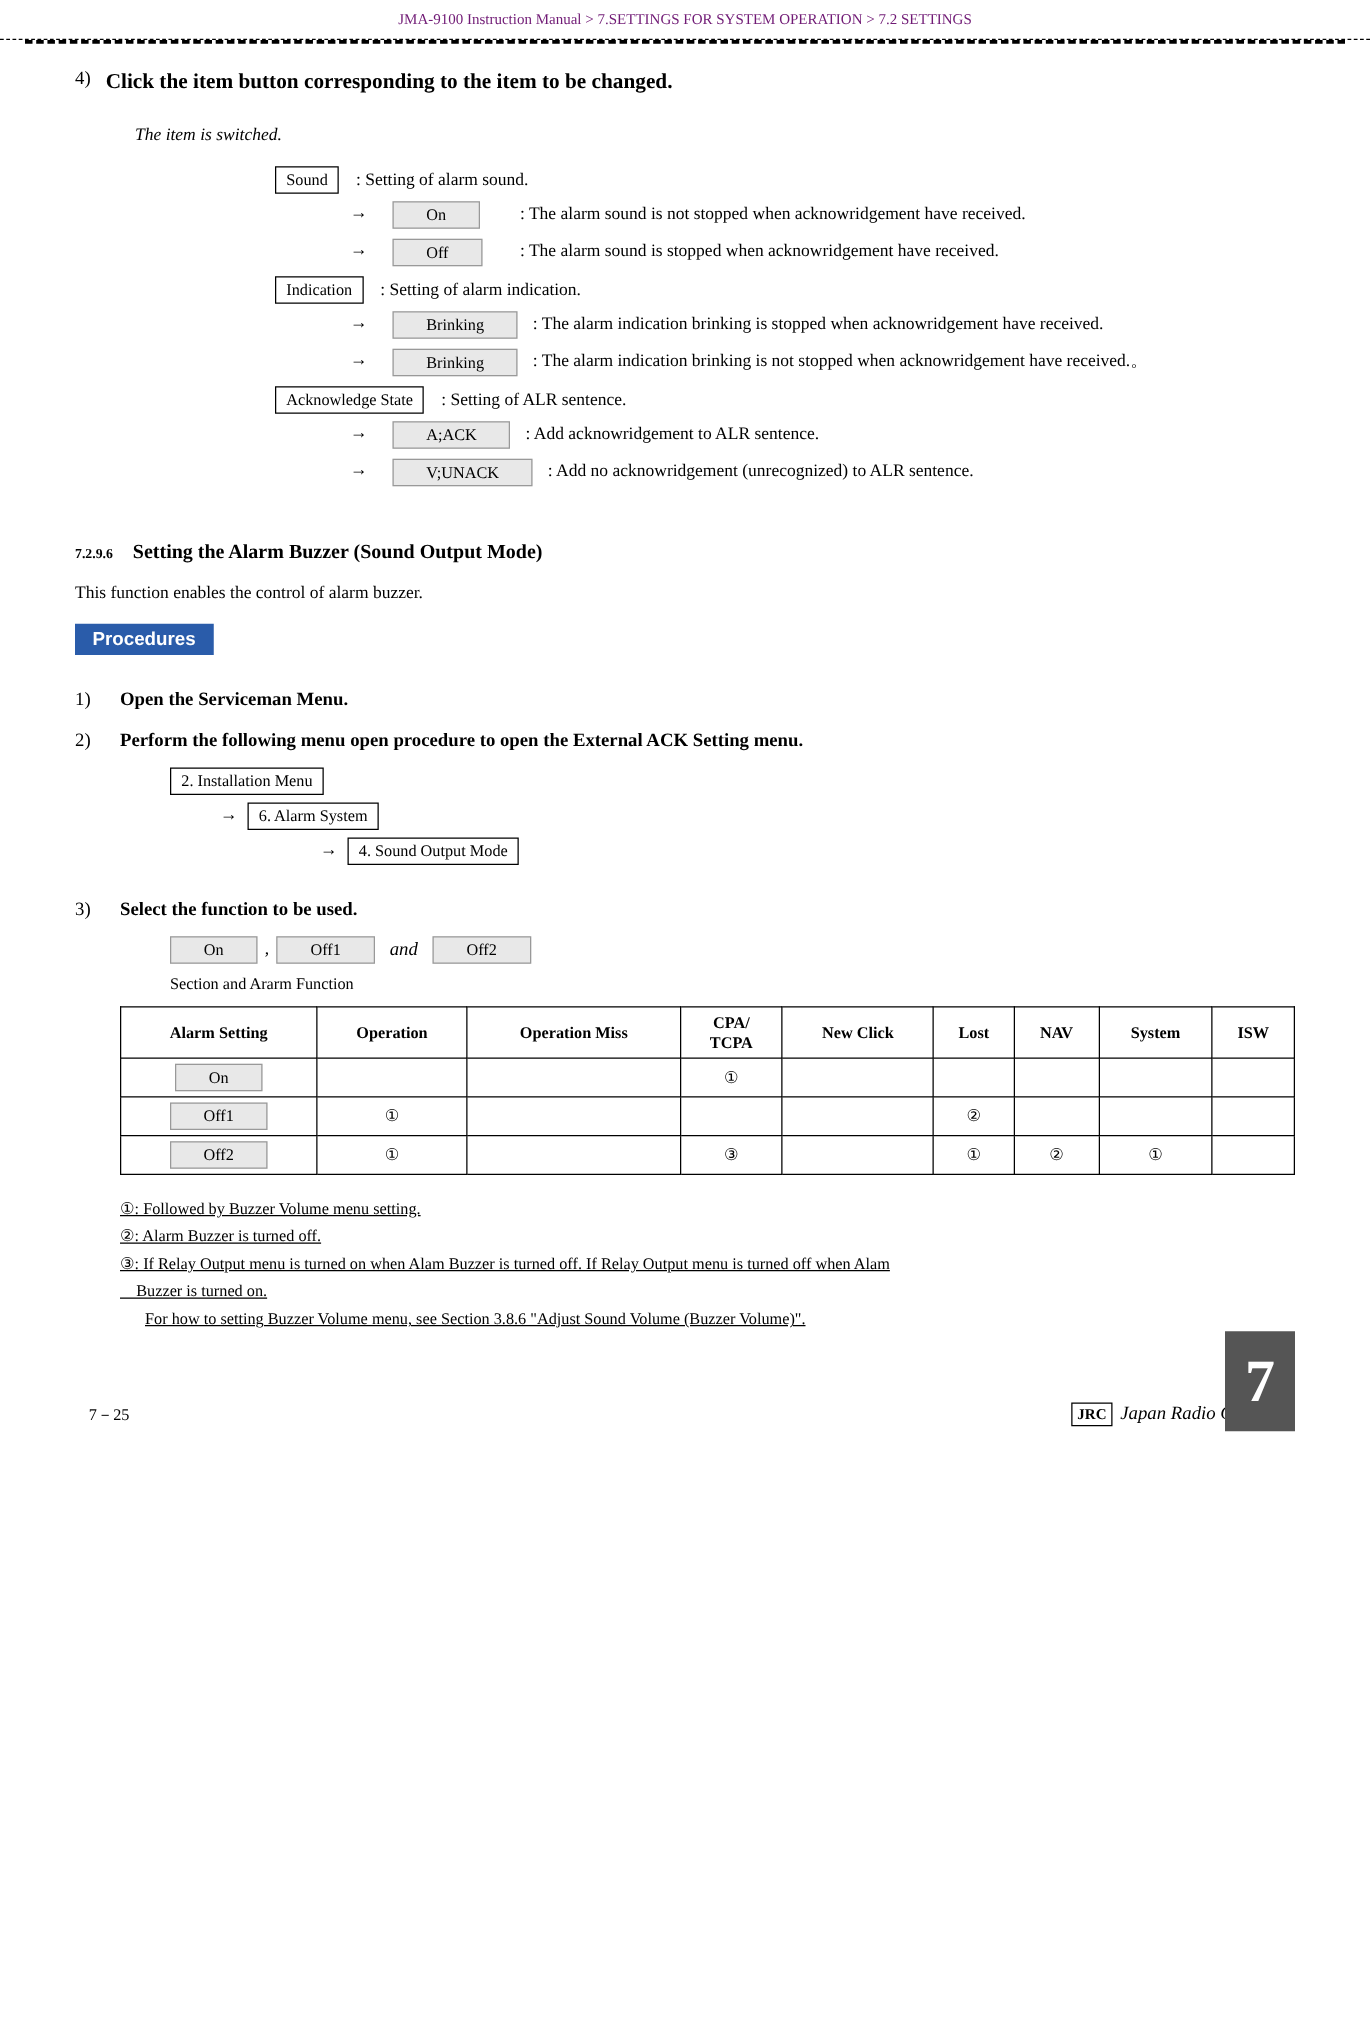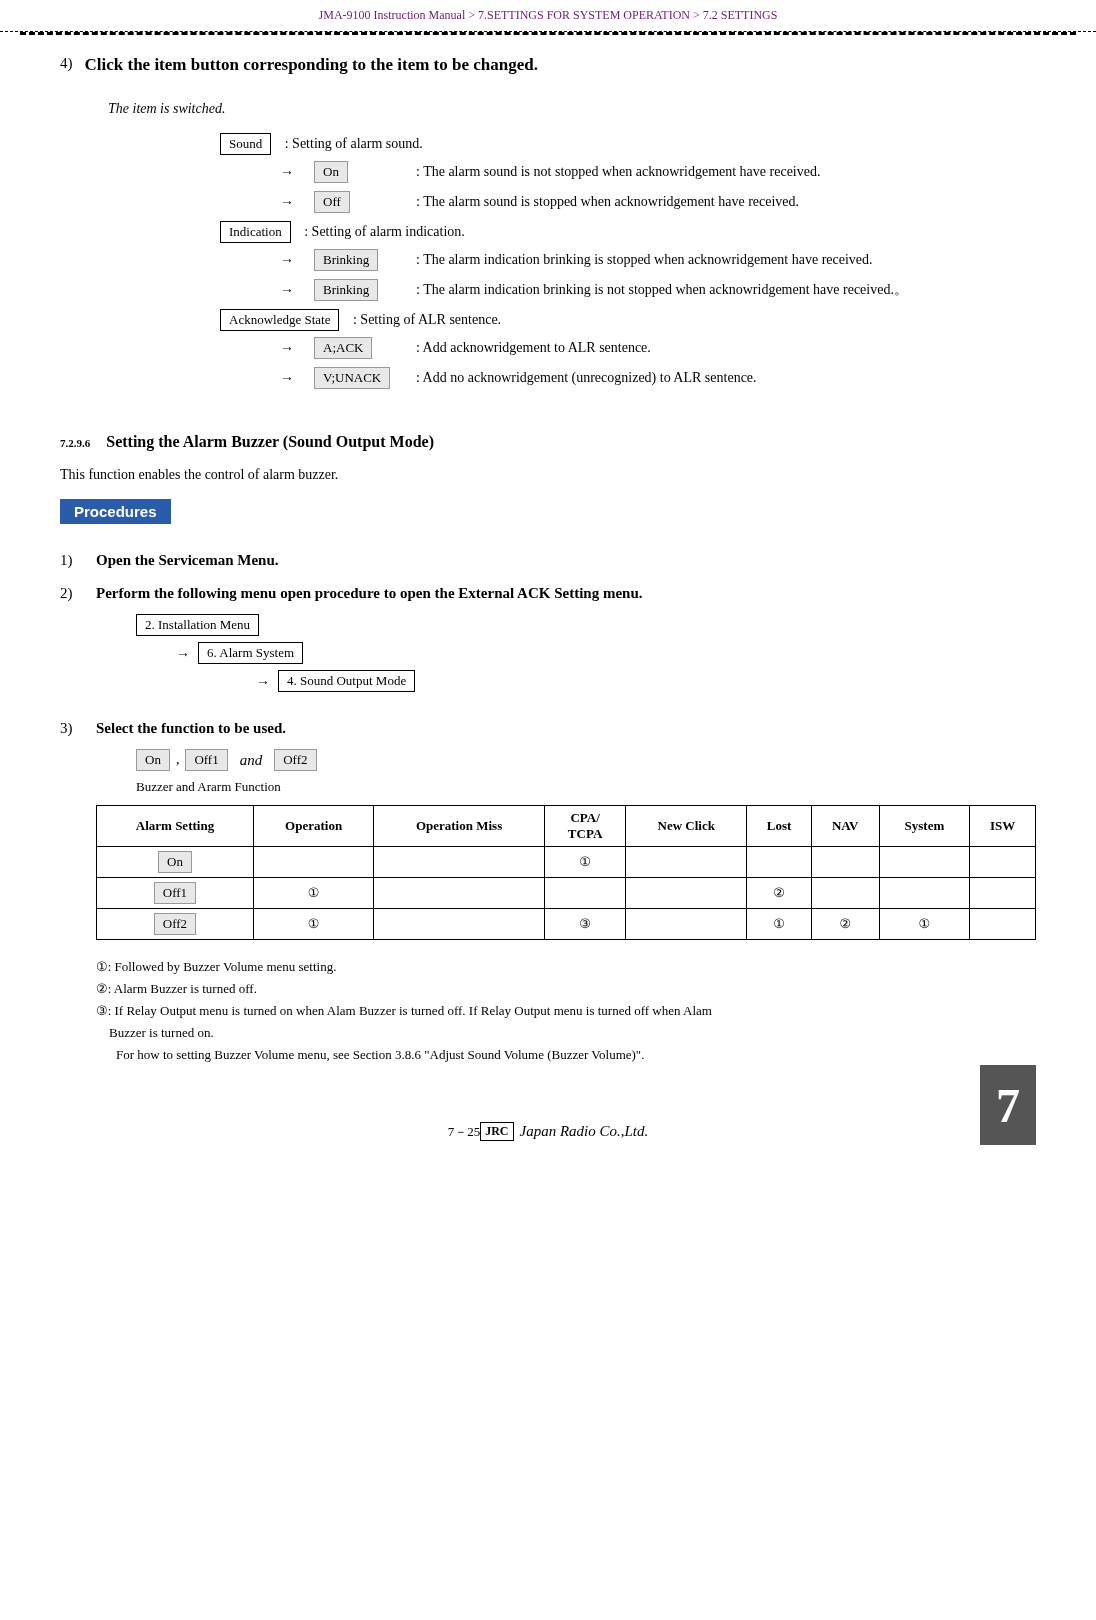--- a/index.html
+++ b/index.html
@@ -46,21 +46,21 @@
       display: inline-block;
       border: 1px solid #000;
       padding: 2px 8px;
       font-size: 13px;
       background: #fff;
       white-space: nowrap;
     }
     .item-box-gray {
       display: inline-block;
       border: 1px solid #999;
-      padding: 2px 8px;
+      padding: 2px 26px;
       font-size: 13px;
       background: #e8e8e8;
       white-space: nowrap;
     }
     .description-block {
       margin-left: 60px;
       margin-bottom: 8px;
     }
     .desc-row {
       display: flex;
@@ -153,32 +153,33 @@
       text-align: center;
       vertical-align: middle;
     }
     table.alarm-table th {
       background: #fff;
       font-weight: bold;
     }
     .footnotes {
       font-size: 13px;
       line-height: 1.7;
+      text-decoration: underline;
     }
     .footnote-indent {
       margin-left: 20px;
     }
     .page-footer {
       text-align: center;
       font-size: 13px;
       margin-top: 20px;
       display: flex;
-      justify-content: center;
+      justify-content: space-between;
       align-items: center;
-      padding: 0 56px;
+      padding: 0 71px;
     }
     .jrc-logo {
       font-size: 15px;
       font-style: italic;
       font-family: serif;
     }
     .jrc-badge {
       border: 1px solid #000;
       padding: 1px 4px;
       font-size: 12px;
@@ -317,21 +318,21 @@
     <div class="step-content">
       <div style="font-size:15px; font-weight:bold; margin-bottom:12px;">Select the function to be used.</div>
 
       <div class="buttons-row">
         <span class="item-box-gray">On</span>
         <span>,</span>
         <span class="item-box-gray">Off1</span>
         <span class="and-text">and</span>
         <span class="item-box-gray">Off2</span>
       </div>
-      <div class="setting-label">Buzzer and Ararm Function</div>
+      <div class="setting-label">Section and Ararm Function</div>
 
       <table class="alarm-table">
         <thead>
           <tr>
             <th>Alarm Setting</th>
             <th>Operation</th>
             <th>Operation Miss</th>
             <th>CPA/<br>TCPA</th>
             <th>New Click</th>
             <th>Lost</th>

